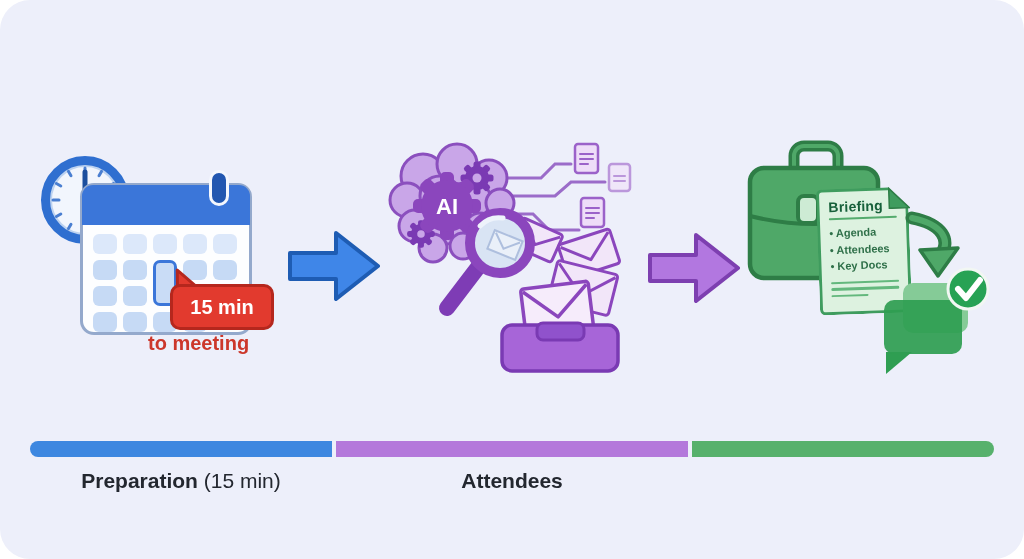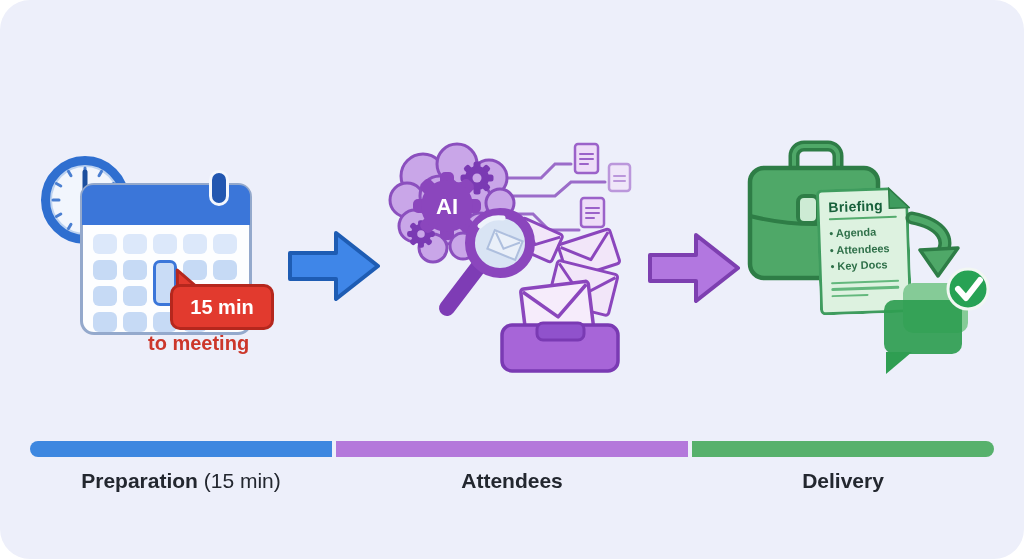--- a/index.html
+++ b/index.html
@@ -283,17 +283,14 @@
   <div class="abs bar b1" style="background-color: rgb(61, 135, 224);"></div>
   <div class="abs bar b2" style="background-color: rgb(180, 120, 219);"></div>
   <div class="abs bar b3" style="background-color: rgb(87, 177, 108);"></div>
 
   <div class="abs stage-label l1">
     <span>Preparation</span><span class="thin"> (15 min)</span>
   </div>
   <div class="abs stage-label l2">
     <span>Attendees</span>
   </div>
-  <div class="abs stage-label l3">
-    <span>Delivery</span>
-  </div>
 
 </div>
 
 </body></html>

